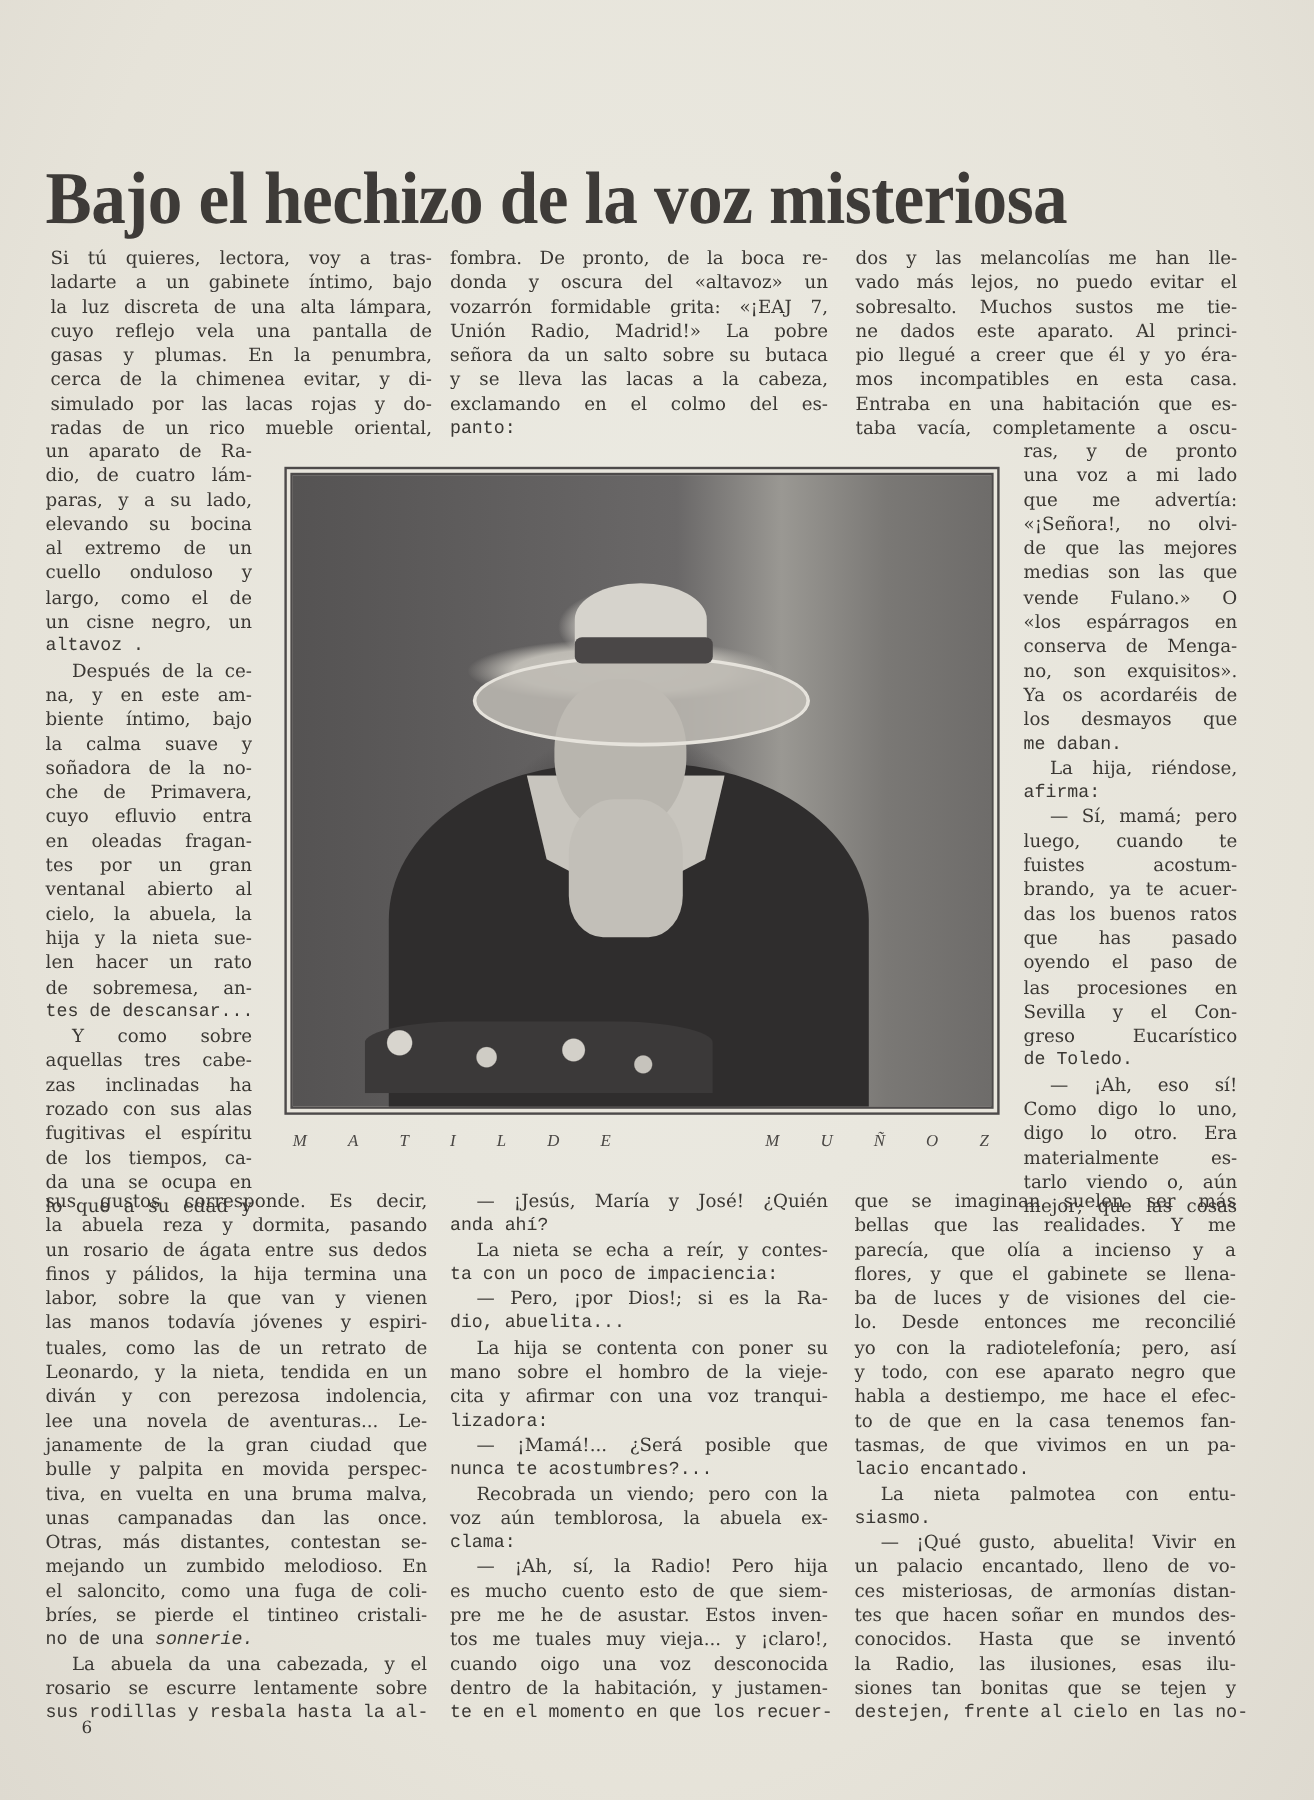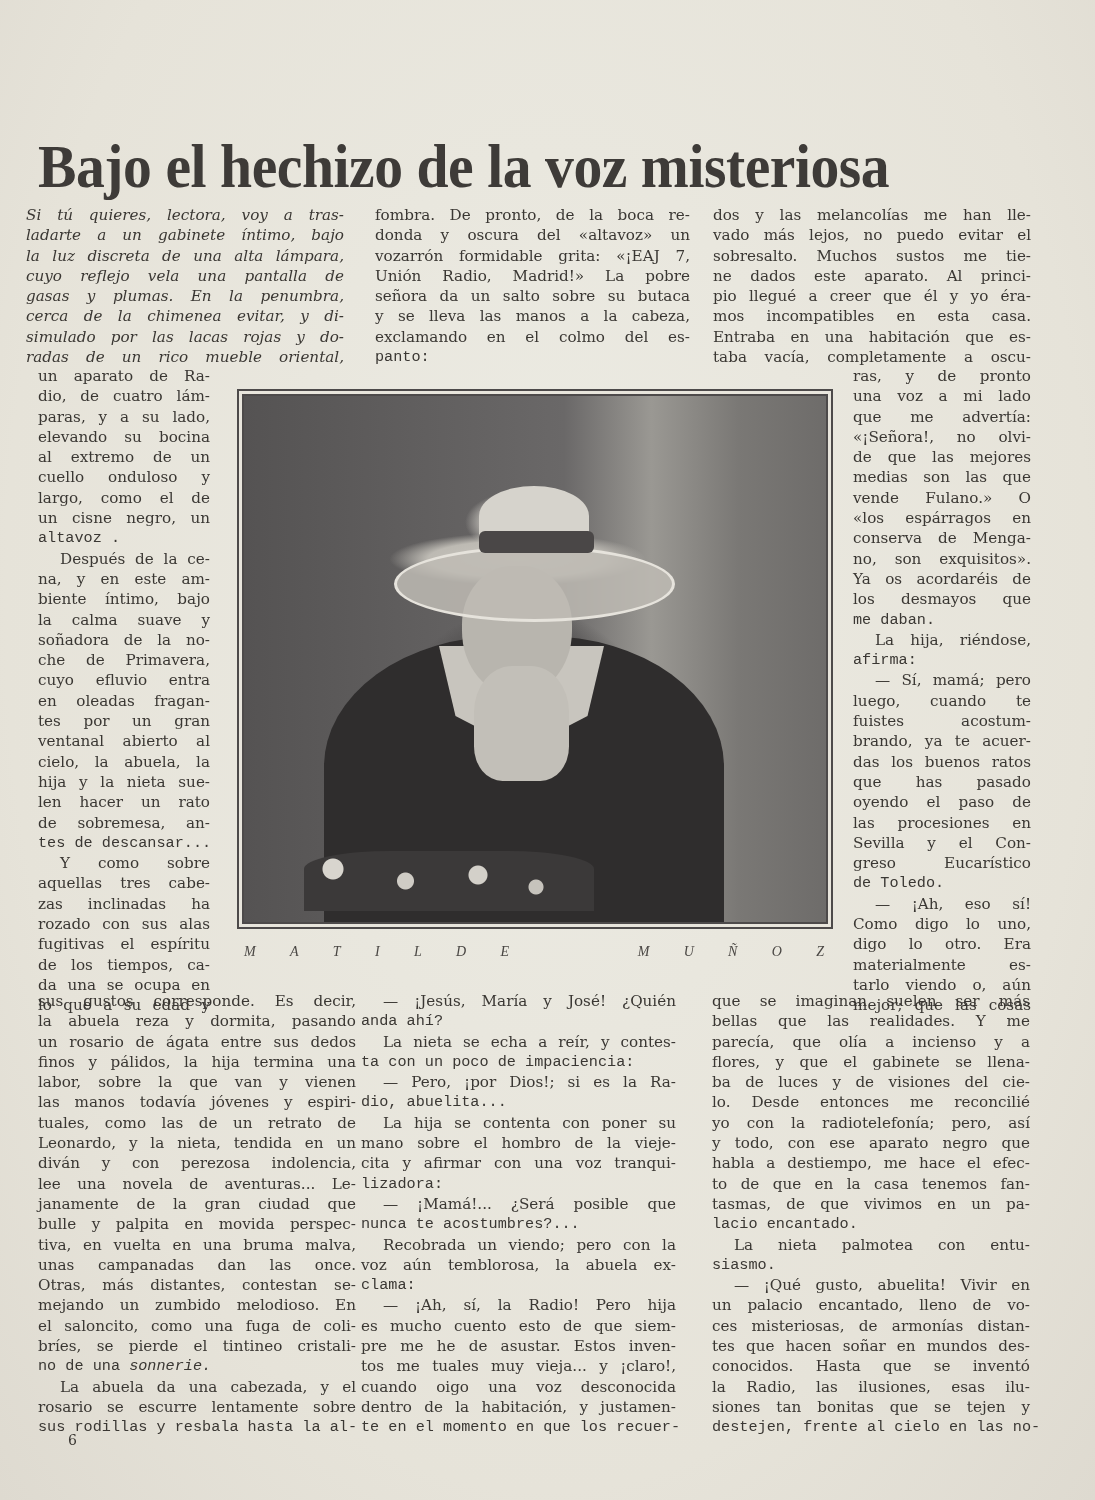--- a/index.html
+++ b/index.html
@@ -22,25 +22,25 @@
   }
   .txt {
     position: absolute;
     font-family: "DejaVu Serif", serif;
     font-size: 15.2px; line-height: 20.3px;
     color: #3a3733;
     text-align: justify;
   }
   .line { display: block; text-align: justify; text-align-last: justify; white-space: nowrap; }
   .line.last { text-align-last: left; font-family: Liberation Mono, monospace; }
-  .c1a { left: 26px; top: 205px; width: 318px; font-style: italic; }
+  .c1a { left: 42px; top: 205px; width: 318px; }
   .c1b { left: 38px; top: 366px; width: 172px; }
   .c1c { left: 38px; top: 991px; width: 318px; }
   .c2a { left: 375px; top: 205px; width: 315px; }
-  .c2c { left: 361px; top: 991px; width: 315px; }
+  .c2c { left: 375px; top: 991px; width: 315px; }
   .c3a { left: 713px; top: 205px; width: 318px; }
   .c3b { left: 853px; top: 366px; width: 178px; }
   .c3c { left: 712px; top: 991px; width: 318px; }
   .photo-frame {
     position: absolute; left: 237px; top: 389px; width: 586px; height: 530px;
     border: 2px solid #4d4a4a; padding: 3px; background: #e8e5dc;
   }
   .photo {
     position: relative; width: 100%; height: 100%;
     border: 2px solid #4d4a4a; box-sizing: border-box;
@@ -149,21 +149,21 @@
       <span class="line">da una se ocupa en</span>
       <span class="line">lo que a su edad y</span>
     </div>
 
   <div class="txt c2a">
       <span class="line">fombra. De pronto, de la boca re-</span>
       <span class="line">donda y oscura del «altavoz» un</span>
       <span class="line">vozarrón formidable grita: «¡EAJ 7,</span>
       <span class="line">Unión Radio, Madrid!» La pobre</span>
       <span class="line">señora da un salto sobre su butaca</span>
-      <span class="line">y se lleva las manos a la cabeza,</span>
+      <span class="line">y se lleva las lacas a la cabeza,</span>
       <span class="line">exclamando en el colmo del es-</span>
       <span class="line last">panto:</span>
     </div>
   <div class="txt c2c">
       <span class="line" style="padding-left: 22px;">— ¡Jesús, María y José! ¿Quién</span>
       <span class="line last">anda ahí?</span>
       <span class="line" style="padding-left: 22px;">La nieta se echa a reír, y contes-</span>
       <span class="line last">ta con un poco de impaciencia:</span>
       <span class="line" style="padding-left: 22px;">— Pero, ¡por Dios!; si es la Ra-</span>
       <span class="line last">dio, abuelita...</span>

